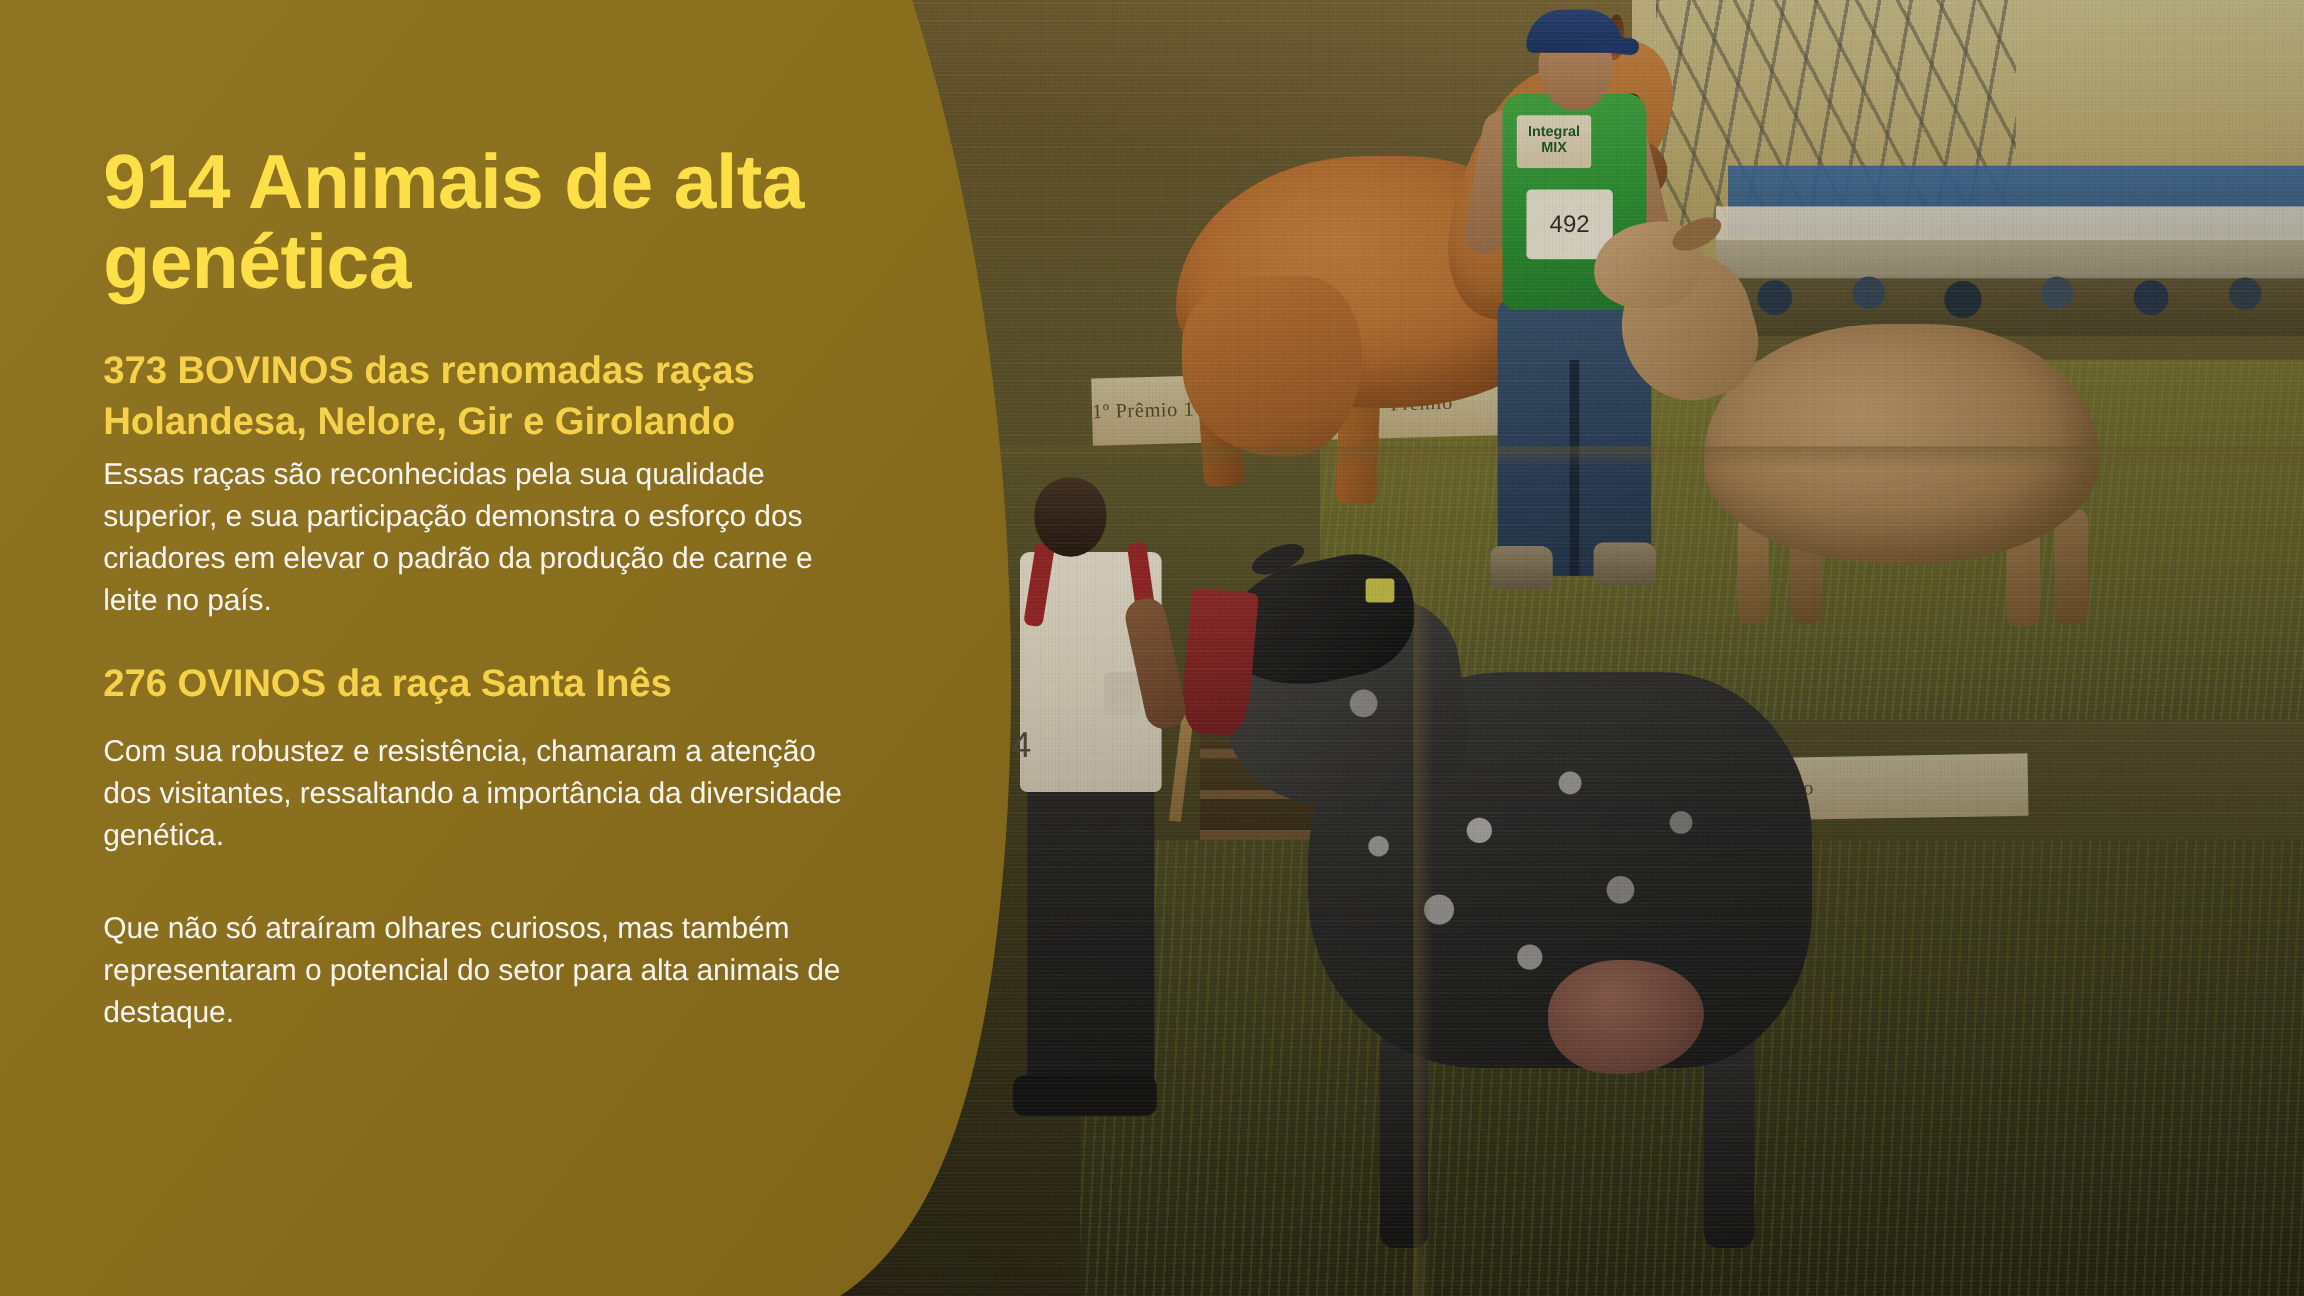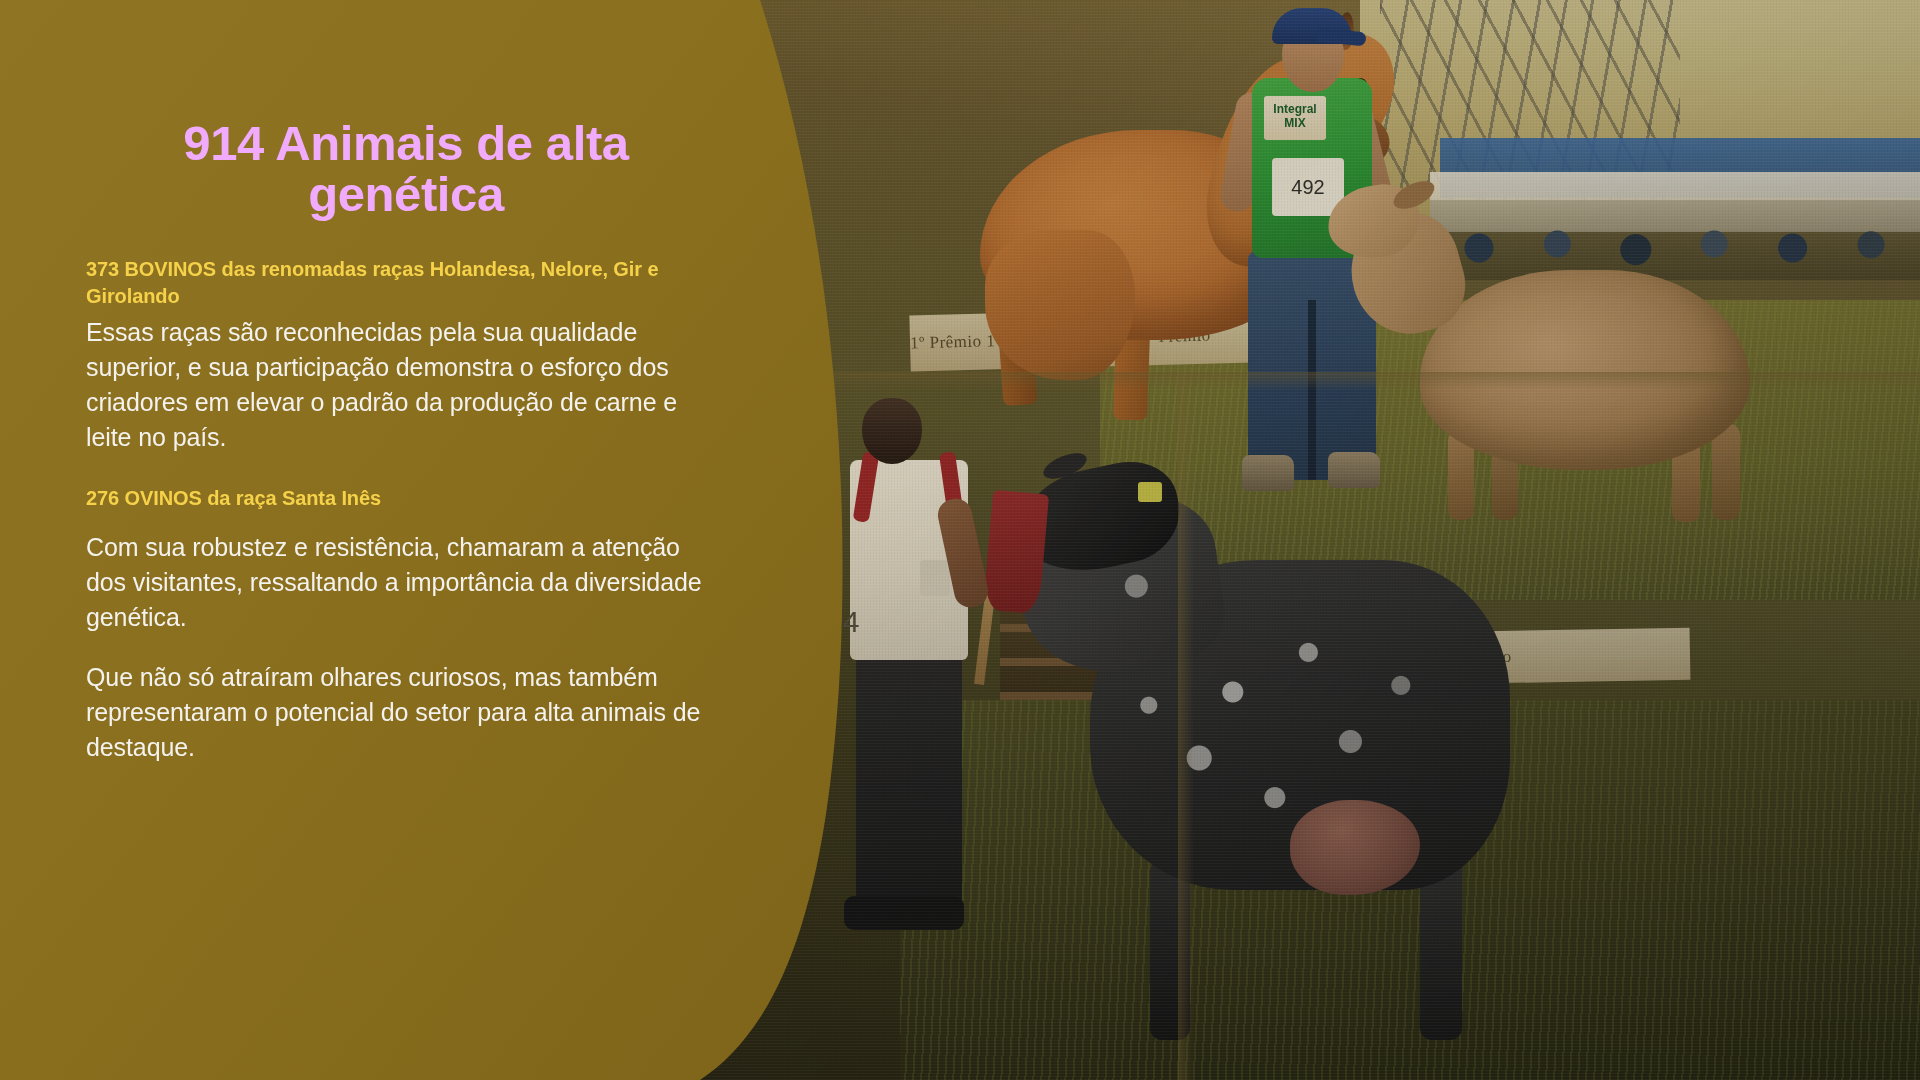--- a/index.html
+++ b/index.html
@@ -500,45 +500,44 @@
   }
   .gold-panel svg { display:block; width:100%; height:100%; }
 
   
   .content {
     position: absolute;
     left: 86px; top: 118px;
     width: 640px;
   }
   .headline {
-    color: #f0abfc;
-    font-size: 49px;
+    color: #fde047;
+    font-size: 64px;
     font-weight: bold;
     letter-spacing: -0.4px;
     margin: 0 0 36px 0;
     line-height: 1.04;
-    text-align: center;
   }
   .sec-title {
     color: #f6d24a;
-    font-size: 20px;
+    font-size: 32px;
     font-weight: bold;
     line-height: 1.33;
     margin: 0 0 6px 0;
     letter-spacing: -0.1px;
   }
   .sec-body {
     color: #f4f2ee;
     font-size: 25px;
     line-height: 1.40;
     margin: 0;
     letter-spacing: -0.1px;
   }
   .block-bovinos { margin-bottom: 30px; }
-  .block-ovinos  { margin-bottom: 25px; }
+  .block-ovinos  { margin-bottom: 43px; }
   .block-ovinos .sec-title,
   .block-equinos .sec-title { margin-bottom: 18px; }
   .block-equinos { margin-bottom: 0; }
 </style>
 </head>
 <body>
 
 <div id="stage">
 
   <div class="photo-layer">

